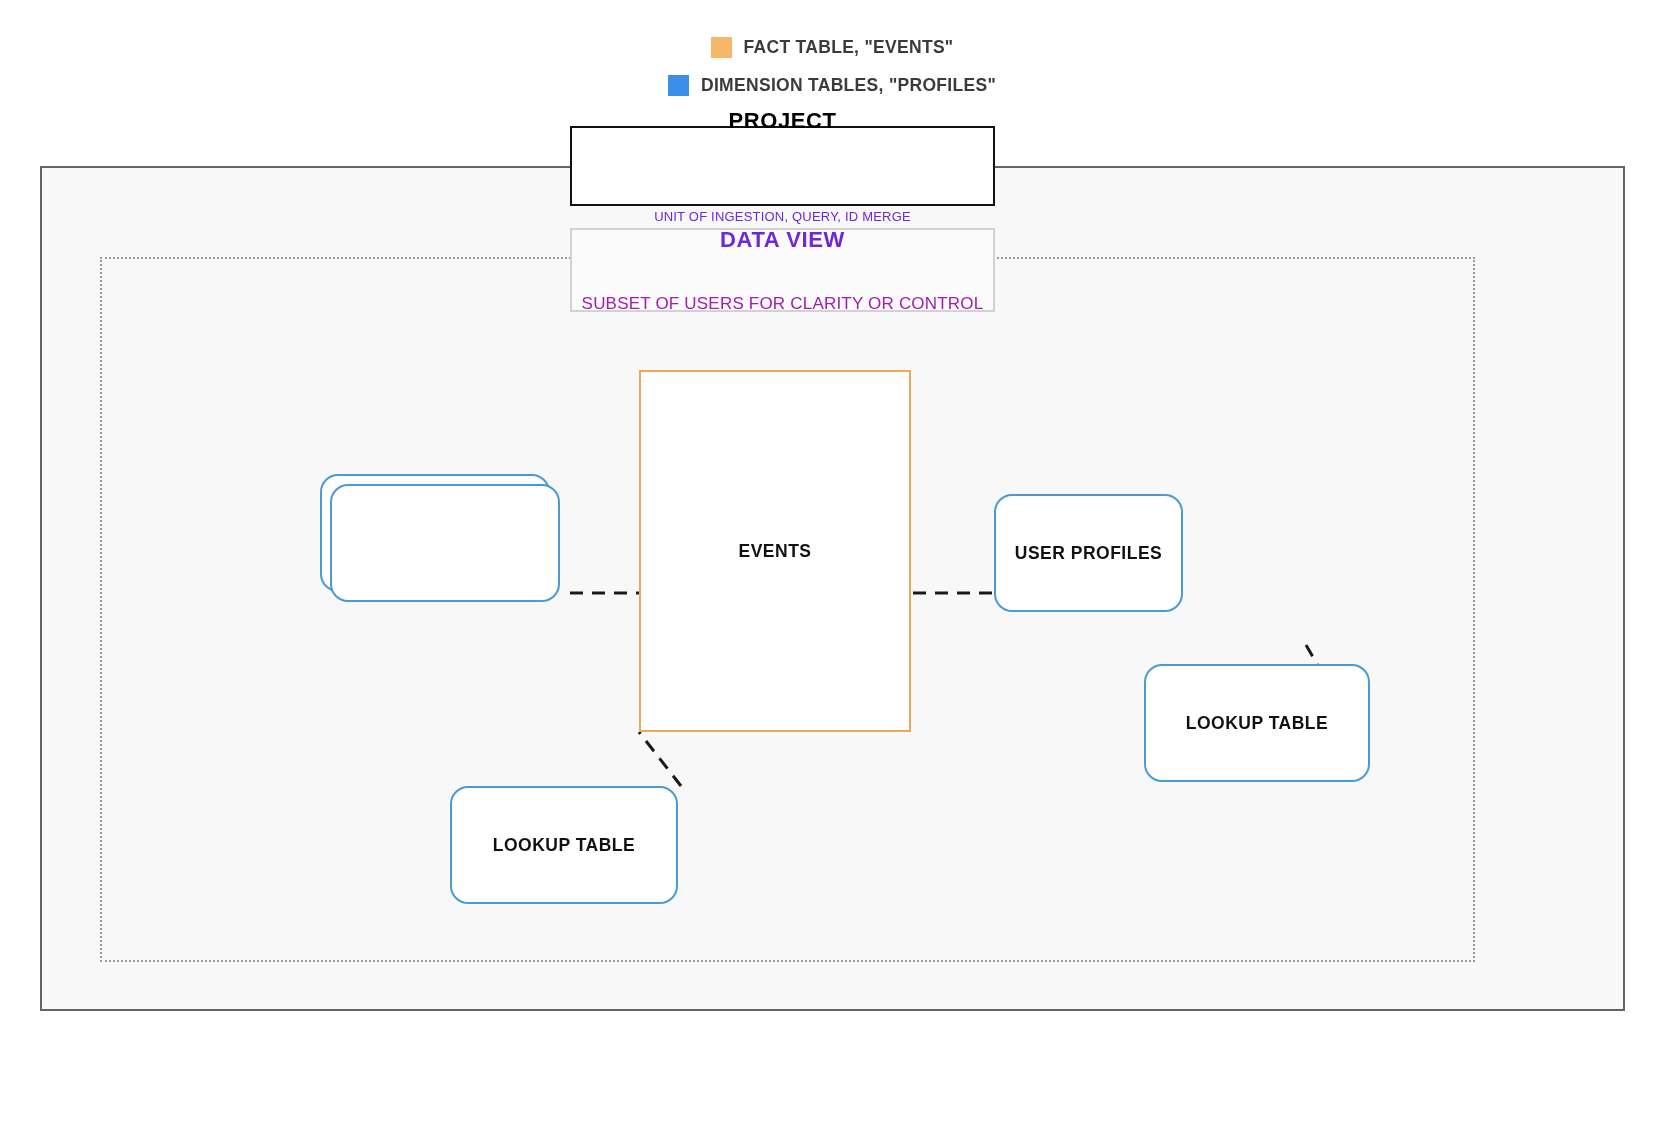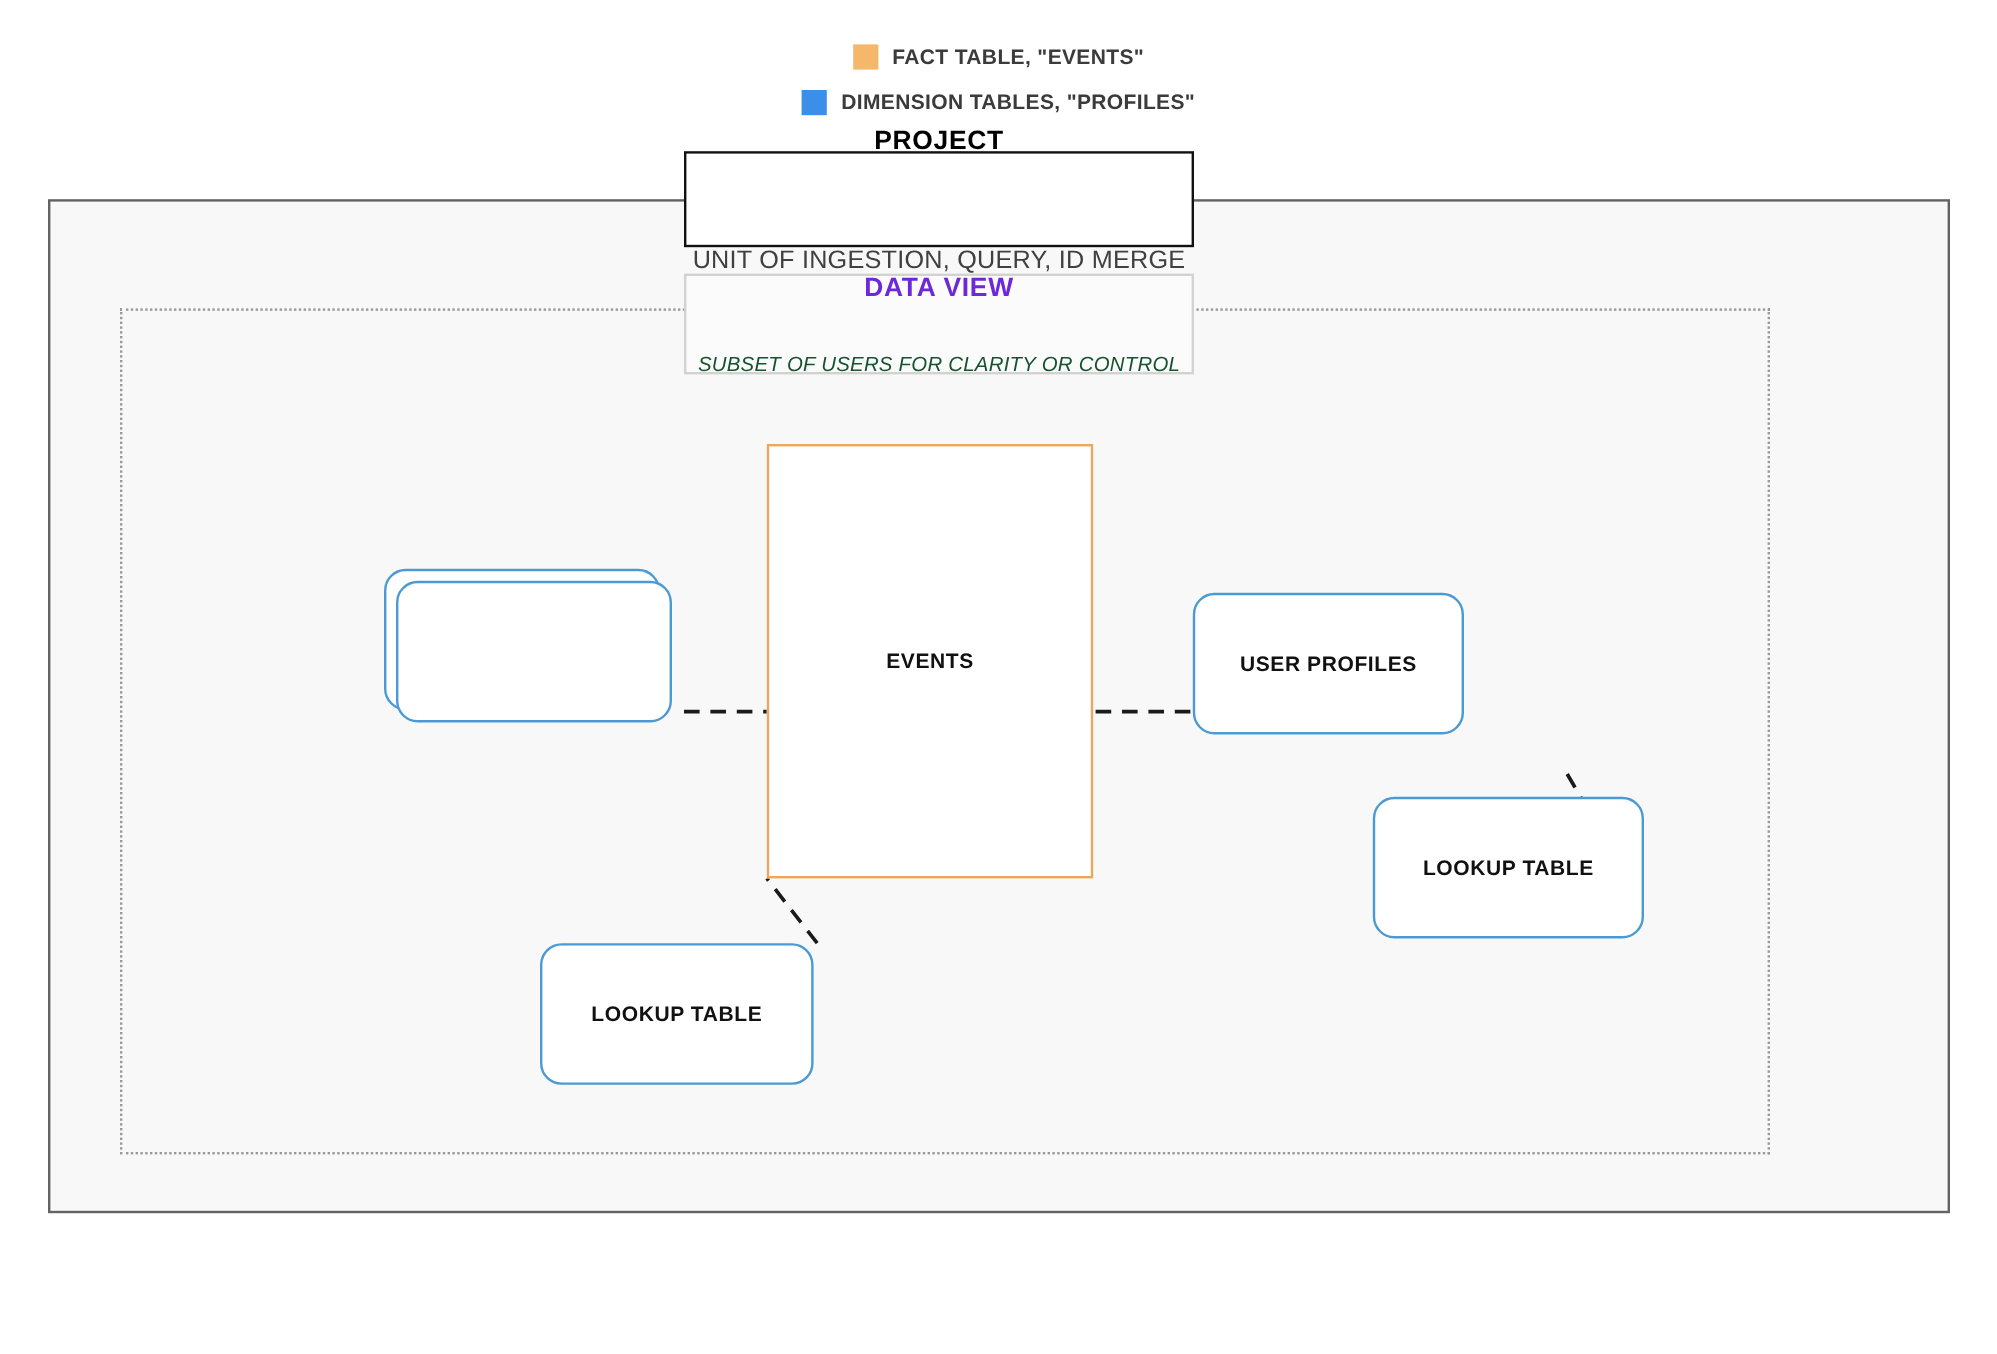--- a/index.html
+++ b/index.html
@@ -89,22 +89,22 @@
     border: 2.5px solid #111111;
   }
   #project-header .hdr-title {
     font-size: 22px;
     font-weight: bold;
     color: #000000;
     letter-spacing: 0.6px;
     margin-bottom: 6px;
   }
   #project-header .hdr-sub {
-    font-size: 21px;
-    color: #404040;
+    font-size: 13px;
+    color: #6d28d9;
     letter-spacing: 0.2px;
     margin-top: 35px;
   }
 
   #dataview-header {
     left: 570px;
     top: 228px;
     width: 425px;
     height: 84px;
     border: 2px solid #d2d2d2;
@@ -112,23 +112,22 @@
   }
   #dataview-header .hdr-title {
     font-size: 22px;
     font-weight: bold;
     color: #6d28d9;
     letter-spacing: 0.6px;
     margin-bottom: 7px;
   }
   #dataview-header .hdr-sub {
     font-size: 17px;
-    color: #14532d;
+    color: #a21caf;
     letter-spacing: 0.2px;
-    font-style: italic;
   }
 
   
   #connectors {
     position: absolute;
     left: 0;
     top: 0;
     width: 1664px;
     height: 1128px;
     pointer-events: none;
@@ -188,21 +187,21 @@
   #stack-card-1 {
     left: 20px; top: 20px;
     display: flex;
     align-items: center;
     justify-content: center;
   }
 
   #node-user-profiles {
     left: 994px;
     top: 494px;
-    width: 226px;
+    width: 189px;
     height: 118px;
   }
   #node-lookup-right {
     left: 1144px;
     top: 664px;
     width: 226px;
     height: 118px;
   }
   #node-lookup-left {
     left: 450px;

